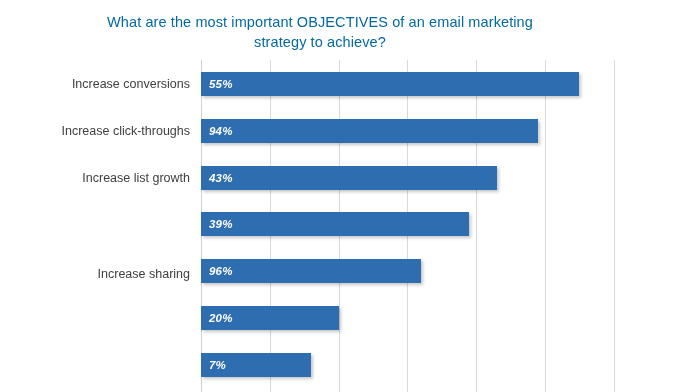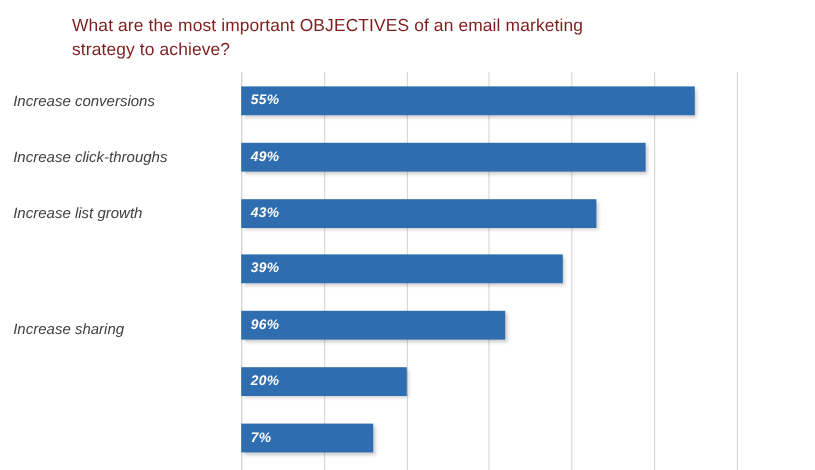--- a/index.html
+++ b/index.html
@@ -16,24 +16,24 @@
     height: 392px;
     background: #ffffff;
     overflow: hidden;
   }
   
   #chart-title {
     position: absolute;
     left: 60px;
     top: 12px;
     width: 520px;
-    text-align: left;
+    text-align: center;
     font-size: 14.5px;
     line-height: 20px;
-    color: #7f1d1d;
+    color: #0369a1;
     letter-spacing: 0.1px;
     white-space: pre-line;
   }
   
   #plot-area {
     position: absolute;
     left: 201px;
     top: 60px;
     width: 478px;
     height: 332px;
@@ -72,29 +72,28 @@
     font-size: 11.5px;
     font-weight: bold;
     color: #ffffff;
     letter-spacing: 0.2px;
   }
   
   .cat-label {
     position: absolute;
     right: 0;
     width: 190px;
-    text-align: left;
+    text-align: right;
     height: 24px;
     line-height: 24px;
     font-size: 12.5px;
     color: #404040;
     padding-right: 11px;
     box-sizing: border-box;
     white-space: nowrap;
-    font-style: italic;
   }
   #labels-col {
     position: absolute;
     left: 0;
     top: 60px;
     width: 201px;
     height: 332px;
   }
 </style>
 </head>
@@ -122,21 +121,21 @@
         <div class="gridline" style="left: 344px;"></div>
         <div class="gridline" style="left: 412.8px;"></div>
       </div>
     <div id="bars">
         <div class="bar-row" style="top: 12px; width: 378.4px;">
           <div class="bar" style="width: 378.4px;"></div>
           <div class="bar-value">55%</div>
         </div>
         <div class="bar-row" style="top: 58.8px; width: 337.12px;">
           <div class="bar" style="width: 337.12px;"></div>
-          <div class="bar-value">49%</div>
+          <div class="bar-value">94%</div>
         </div>
         <div class="bar-row" style="top: 105.6px; width: 295.84px;">
           <div class="bar" style="width: 295.84px;"></div>
           <div class="bar-value">43%</div>
         </div>
         <div class="bar-row" style="top: 152.4px; width: 268.32px;">
           <div class="bar" style="width: 268.32px;"></div>
           <div class="bar-value">39%</div>
         </div>
         <div class="bar-row" style="top: 199.2px; width: 220.16px;">

